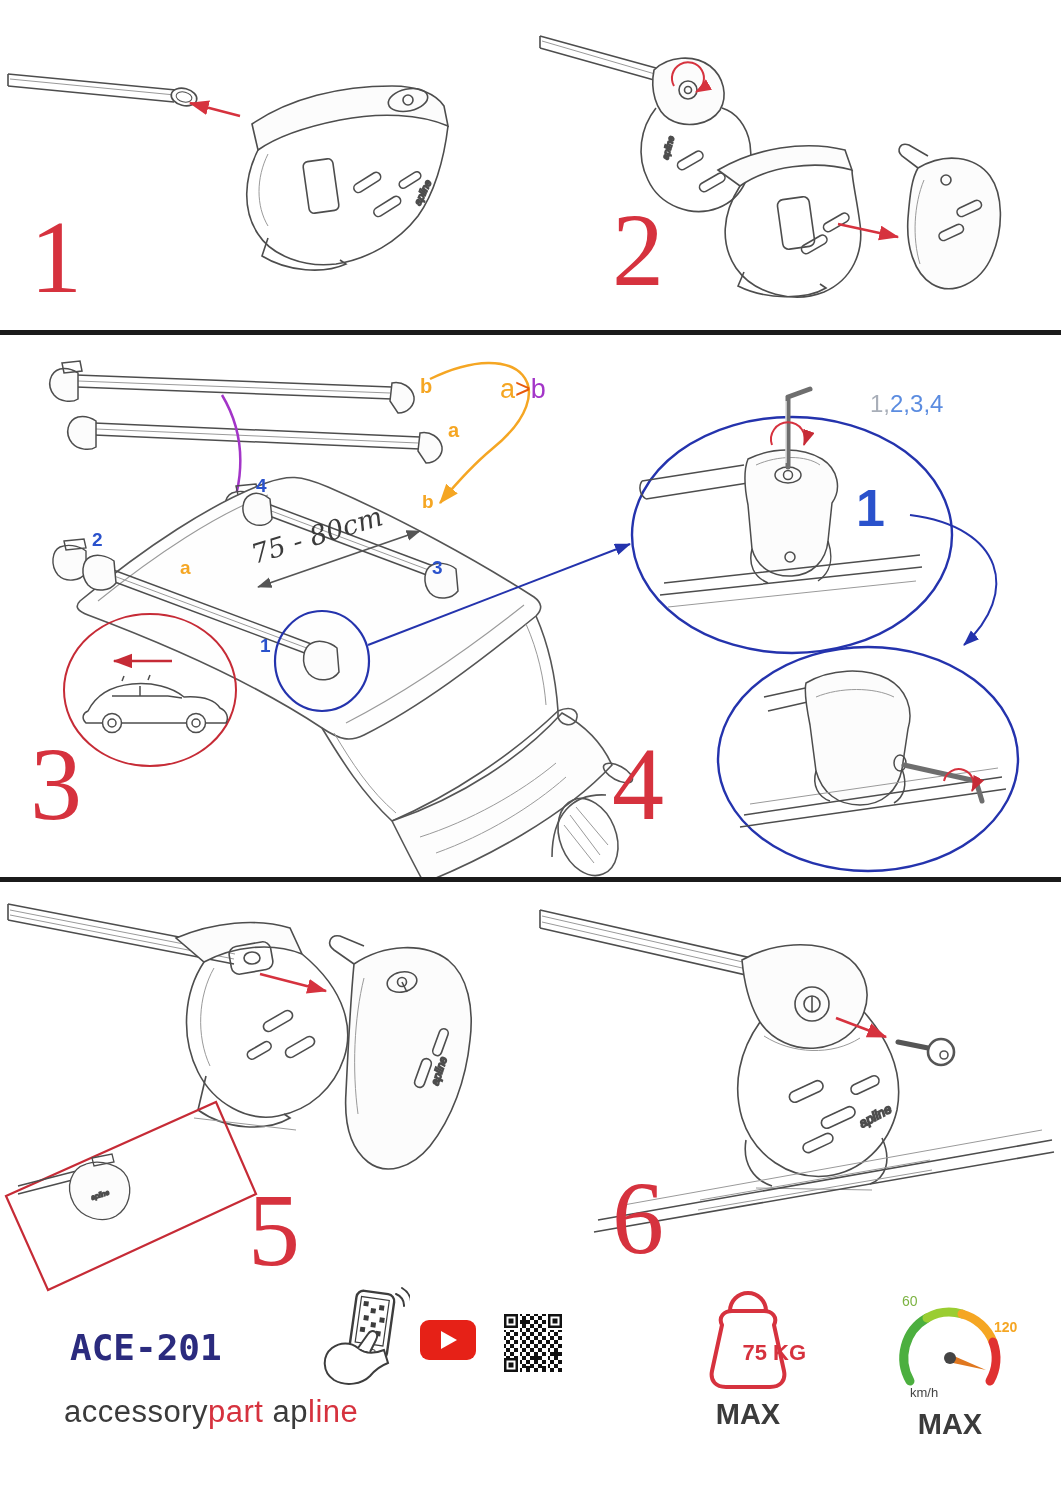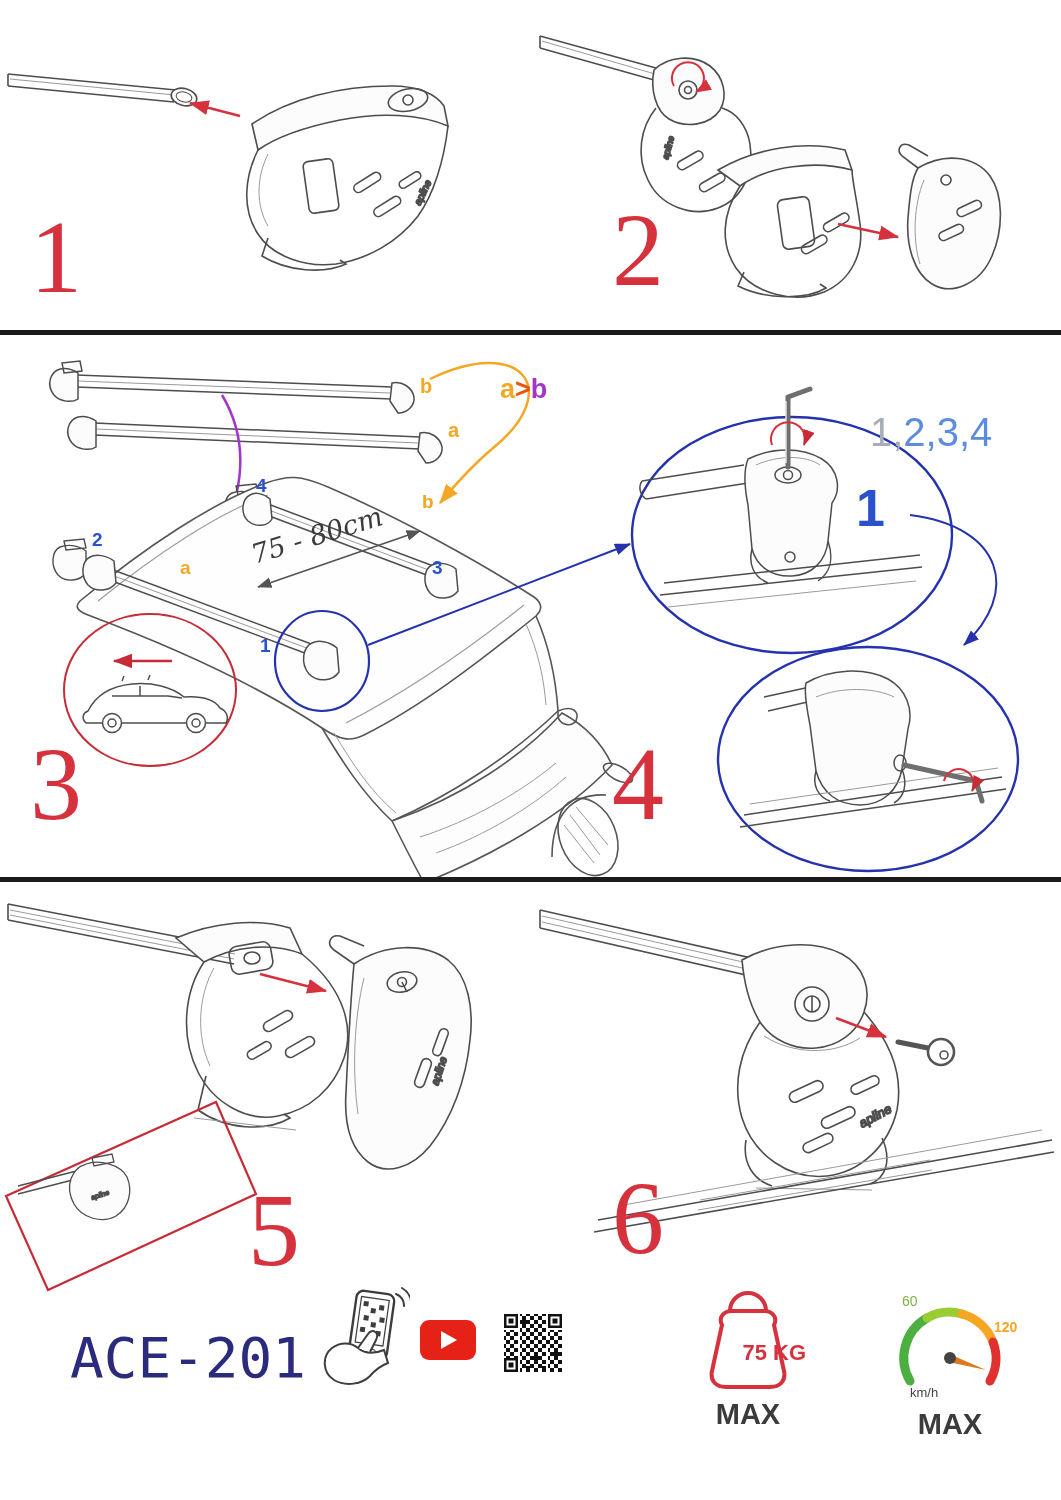--- a/index.html
+++ b/index.html
@@ -217,22 +217,22 @@
       <g>
         <path d="M904,420 L976,436 M976,436 L982,456" stroke="#6e6e6e" stroke-width="5" stroke-linecap="round" fill="none"></path>
       </g>
       <path d="M944,436 A15,15 0 1 1 972,446" stroke="#d6323e" stroke-width="2" fill="none" marker-end="url(#mr2)"></path>
     </g>
     <path d="M910,170 C1004,182 1020,248 964,300" stroke="#2433ad" stroke-width="2" fill="none" marker-end="url(#mb2)"></path>
   </svg>
 
   <span class="lbl orange" style="left:420px;top:376px;font-size:20px;font-weight:600">b</span>
   <span class="lbl orange" style="left:448px;top:420px;font-size:20px;font-weight:600">a</span>
-  <span class="lbl" style="left:500px;top:376px;font-size:27px;font-weight:700"><span class="orange">a</span><span style="color:#e8590c">&gt;</span><span class="purple">b</span></span>
-  <span class="lbl" style="left:870px;top:412px;font-size:40px"><span class="seq-gray">1,</span><span class="seq-blue">2,3,4</span></span>
+  <span class="lbl" style="left:500px;top:376px;font-size:27px;font-weight:400"><span class="orange">a</span><span style="color:#e8590c">&gt;</span><span class="purple">b</span></span>
+  <span class="lbl" style="left:870px;top:392px;font-size:24px"><span class="seq-gray">1,</span><span class="seq-blue">2,3,4</span></span>
   <span class="lbl blue" style="left:92px;top:530px;font-size:19px;font-weight:700">2</span>
   <span class="lbl blue" style="left:256px;top:476px;font-size:19px;font-weight:700">4</span>
   <span class="lbl blue" style="left:260px;top:636px;font-size:19px;font-weight:700">1</span>
   <span class="lbl blue" style="left:432px;top:558px;font-size:19px;font-weight:700">3</span>
   <span class="lbl orange" style="left:180px;top:558px;font-size:19px;font-weight:600">a</span>
   <span class="lbl orange" style="left:422px;top:492px;font-size:19px;font-weight:600">b</span>
   <span class="lbl dim" style="left:248px;top:542px;font-size:27px">75 - 80cm</span>
   <span class="lbl blue" style="left:856px;top:482px;font-size:52px;font-weight:600">1</span>
 
   <div class="step-num" style="left:30px;top:732px">3</div>
@@ -310,21 +310,22 @@
       <path d="M898,154 L928,160" stroke="#555" stroke-width="5" stroke-linecap="round" fill="none"></path>
       <circle cx="941" cy="164" r="13" stroke="#555" stroke-width="2.6" fill="#fff"></circle>
       <circle cx="944" cy="167" r="4" stroke="#555" stroke-width="1.6" fill="none"></circle>
     </g>
     <path d="M836,130 L886,149" stroke="#d6323e" stroke-width="2.5" fill="none" marker-end="url(#mr3)"></path>
   </svg>
 
   <div class="step-num" style="left:248px;top:1178px">5</div>
   <div class="step-num" style="left:612px;top:1166px">6</div>
 
-  <span class="lbl" style="left:70px;top:1330px;font-size:56px;font-weight:400;color:#2b2b7e;font-family:'DejaVu Sans Mono',monospace">ACE-201</span>
+  <span class="lbl" style="left:70px;top:1330px;font-size:36px;font-weight:700;color:#2b2b7e;font-family:'DejaVu Sans Mono',monospace">ACE-201</span>
+  <span class="lbl" style="left:64px;top:1396px;font-size:31px;letter-spacing:.5px"><span class="brand-dark">accessory</span><span class="brand-red">part</span><span>&nbsp;</span><span class="brand-dark">ap</span><span class="brand-red">line</span></span>
 
   <svg class="abs" style="left:318px;top:1286px" width="92" height="100" viewBox="0 0 92 100">
     <g transform="rotate(8 52 44)" stroke="#3d3d3d" fill="#fff">
       <rect x="34" y="6" width="38" height="66" rx="7" stroke-width="2.4"></rect>
       <rect x="39" y="12" width="28" height="46" stroke-width="1.2"></rect>
       <g fill="#3d3d3d" stroke="none">
         <rect x="42" y="16" width="5" height="5"></rect>
           <rect x="50" y="22" width="5" height="5"></rect>
         <rect x="44" y="30" width="5" height="5"></rect>
           <rect x="58" y="18" width="5" height="5"></rect>

